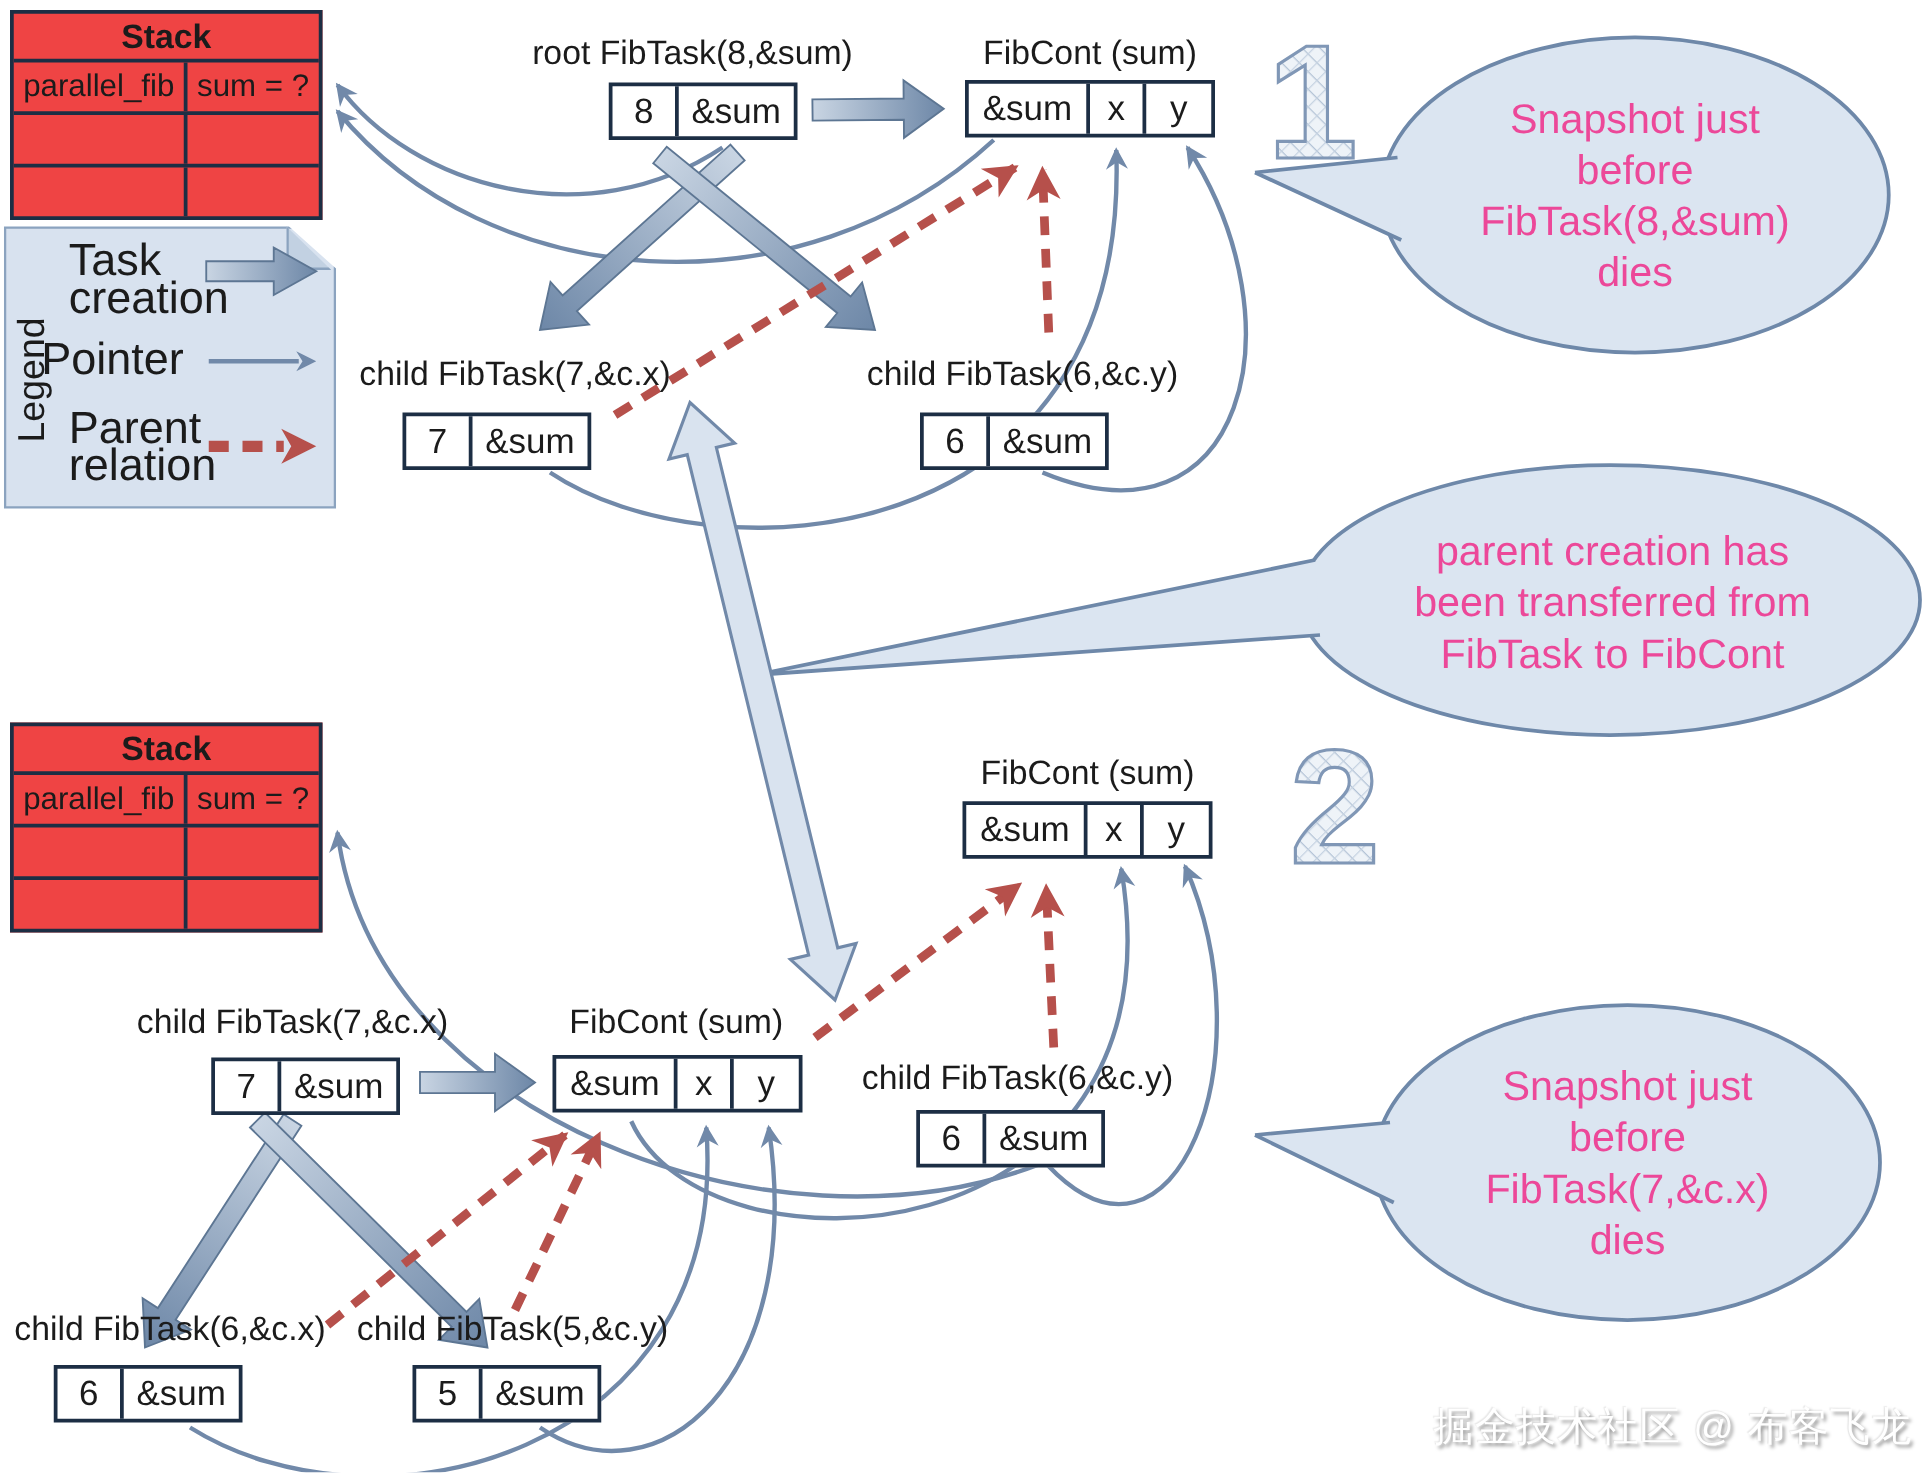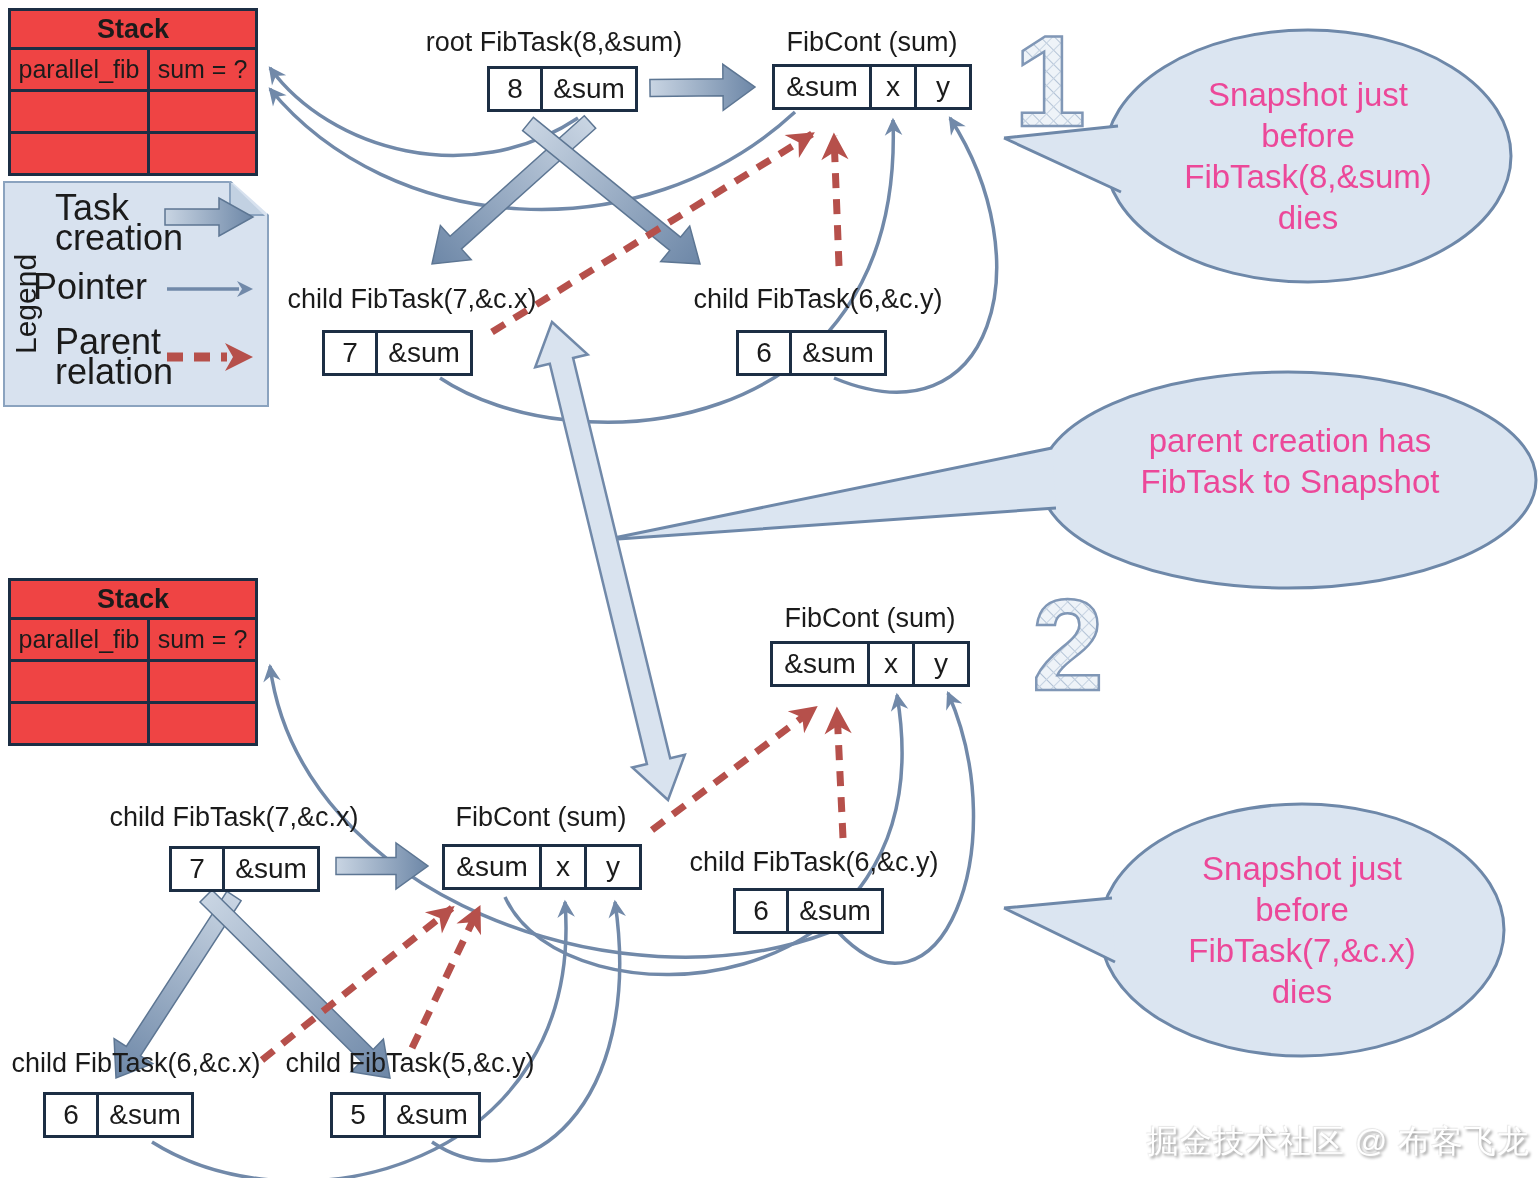--- a/index.html
+++ b/index.html
@@ -203,21 +203,22 @@
 
   <div class="bubble-text" style="left:1113px;top:74px;">
     <div>Snapshot just</div>
     <div>before</div>
     <div>FibTask(8,&amp;sum)</div>
     <div>dies</div>
   </div>
 
   <div class="bubble-text wide" style="left:1055px;top:420px;">
     <div>parent creation has</div>
-    <div>FibTask to Snapshot</div>
+    <div>been transferred from</div>
+    <div>FibTask to FibCont</div>
   </div>
 
   <div class="stack" style="left:8px;top:578px;">
     <div class="stack-header">Stack</div>
     <div class="stack-row">
       <div class="stack-cell-l">parallel_fib</div>
       <div class="stack-cell-r">sum = ?</div>
     </div>
     <div class="stack-row">
       <div class="stack-cell-l"></div>

